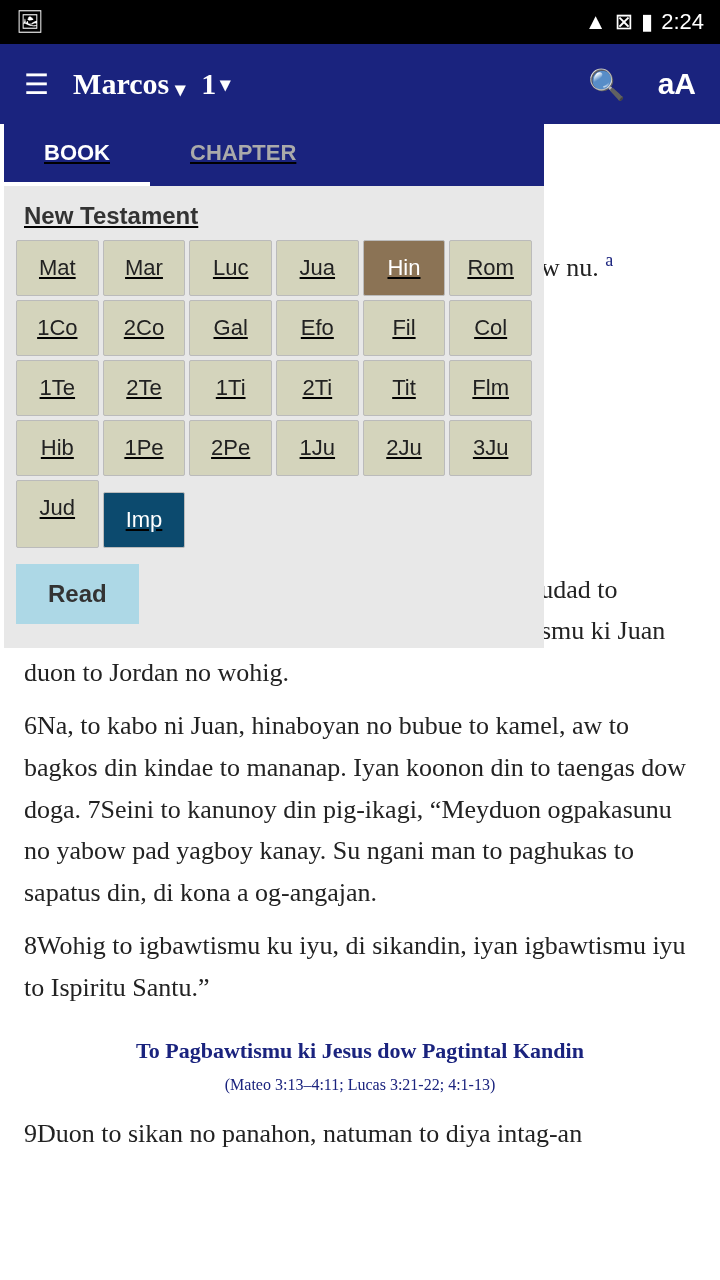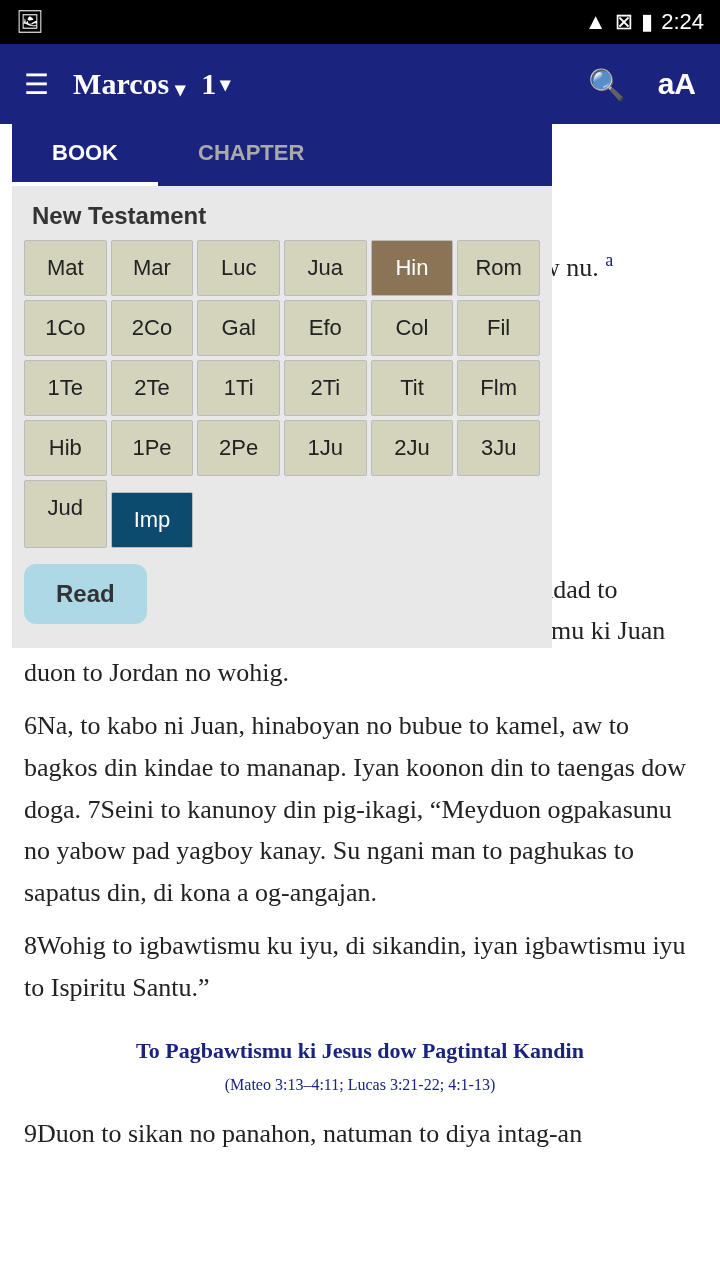--- a/index.html
+++ b/index.html
@@ -123,21 +123,21 @@
     }
     .read-btn {
       background: #add8e6;
       border: none;
       padding: 16px 32px;
       font-size: 24px;
       font-weight: bold;
       color: #333;
       cursor: pointer;
       font-family: Arial, sans-serif;
-      border-radius: 12px;
+      border-radius: 0;
     }
 
     
     .content-area {
       padding: 20px 24px;
       font-size: 26px;
       line-height: 1.6;
       color: #222;
     }
     .content-heading {
@@ -161,22 +161,23 @@
       font-size: 18px;
     }
 
     
     .overlay-container {
       position: relative;
     }
     .panel-overlay {
       position: absolute;
       top: 0;
-      left: 12px;
+      left: 4px;
       z-index: 10;
+      text-decoration: underline;
     }
   </style>
 </head>
 <body>
 
 <div class="status-bar">
   <div class="status-left">
     <span>🖼</span>
   </div>
   <div class="status-right">
@@ -270,22 +271,22 @@
       <div class="book-cell">Mar</div>
       <div class="book-cell">Luc</div>
       <div class="book-cell">Jua</div>
       <div class="book-cell selected">Hin</div>
       <div class="book-cell">Rom</div>
 
       <div class="book-cell">1Co</div>
       <div class="book-cell">2Co</div>
       <div class="book-cell">Gal</div>
       <div class="book-cell">Efo</div>
+      <div class="book-cell">Fil</div>
       <div class="book-cell">Col</div>
-      <div class="book-cell">Fil</div>
 
       <div class="book-cell">1Te</div>
       <div class="book-cell">2Te</div>
       <div class="book-cell">1Ti</div>
       <div class="book-cell">2Ti</div>
       <div class="book-cell">Tit</div>
       <div class="book-cell">Flm</div>
 
       <div class="book-cell">Hib</div>
       <div class="book-cell">1Pe</div>

